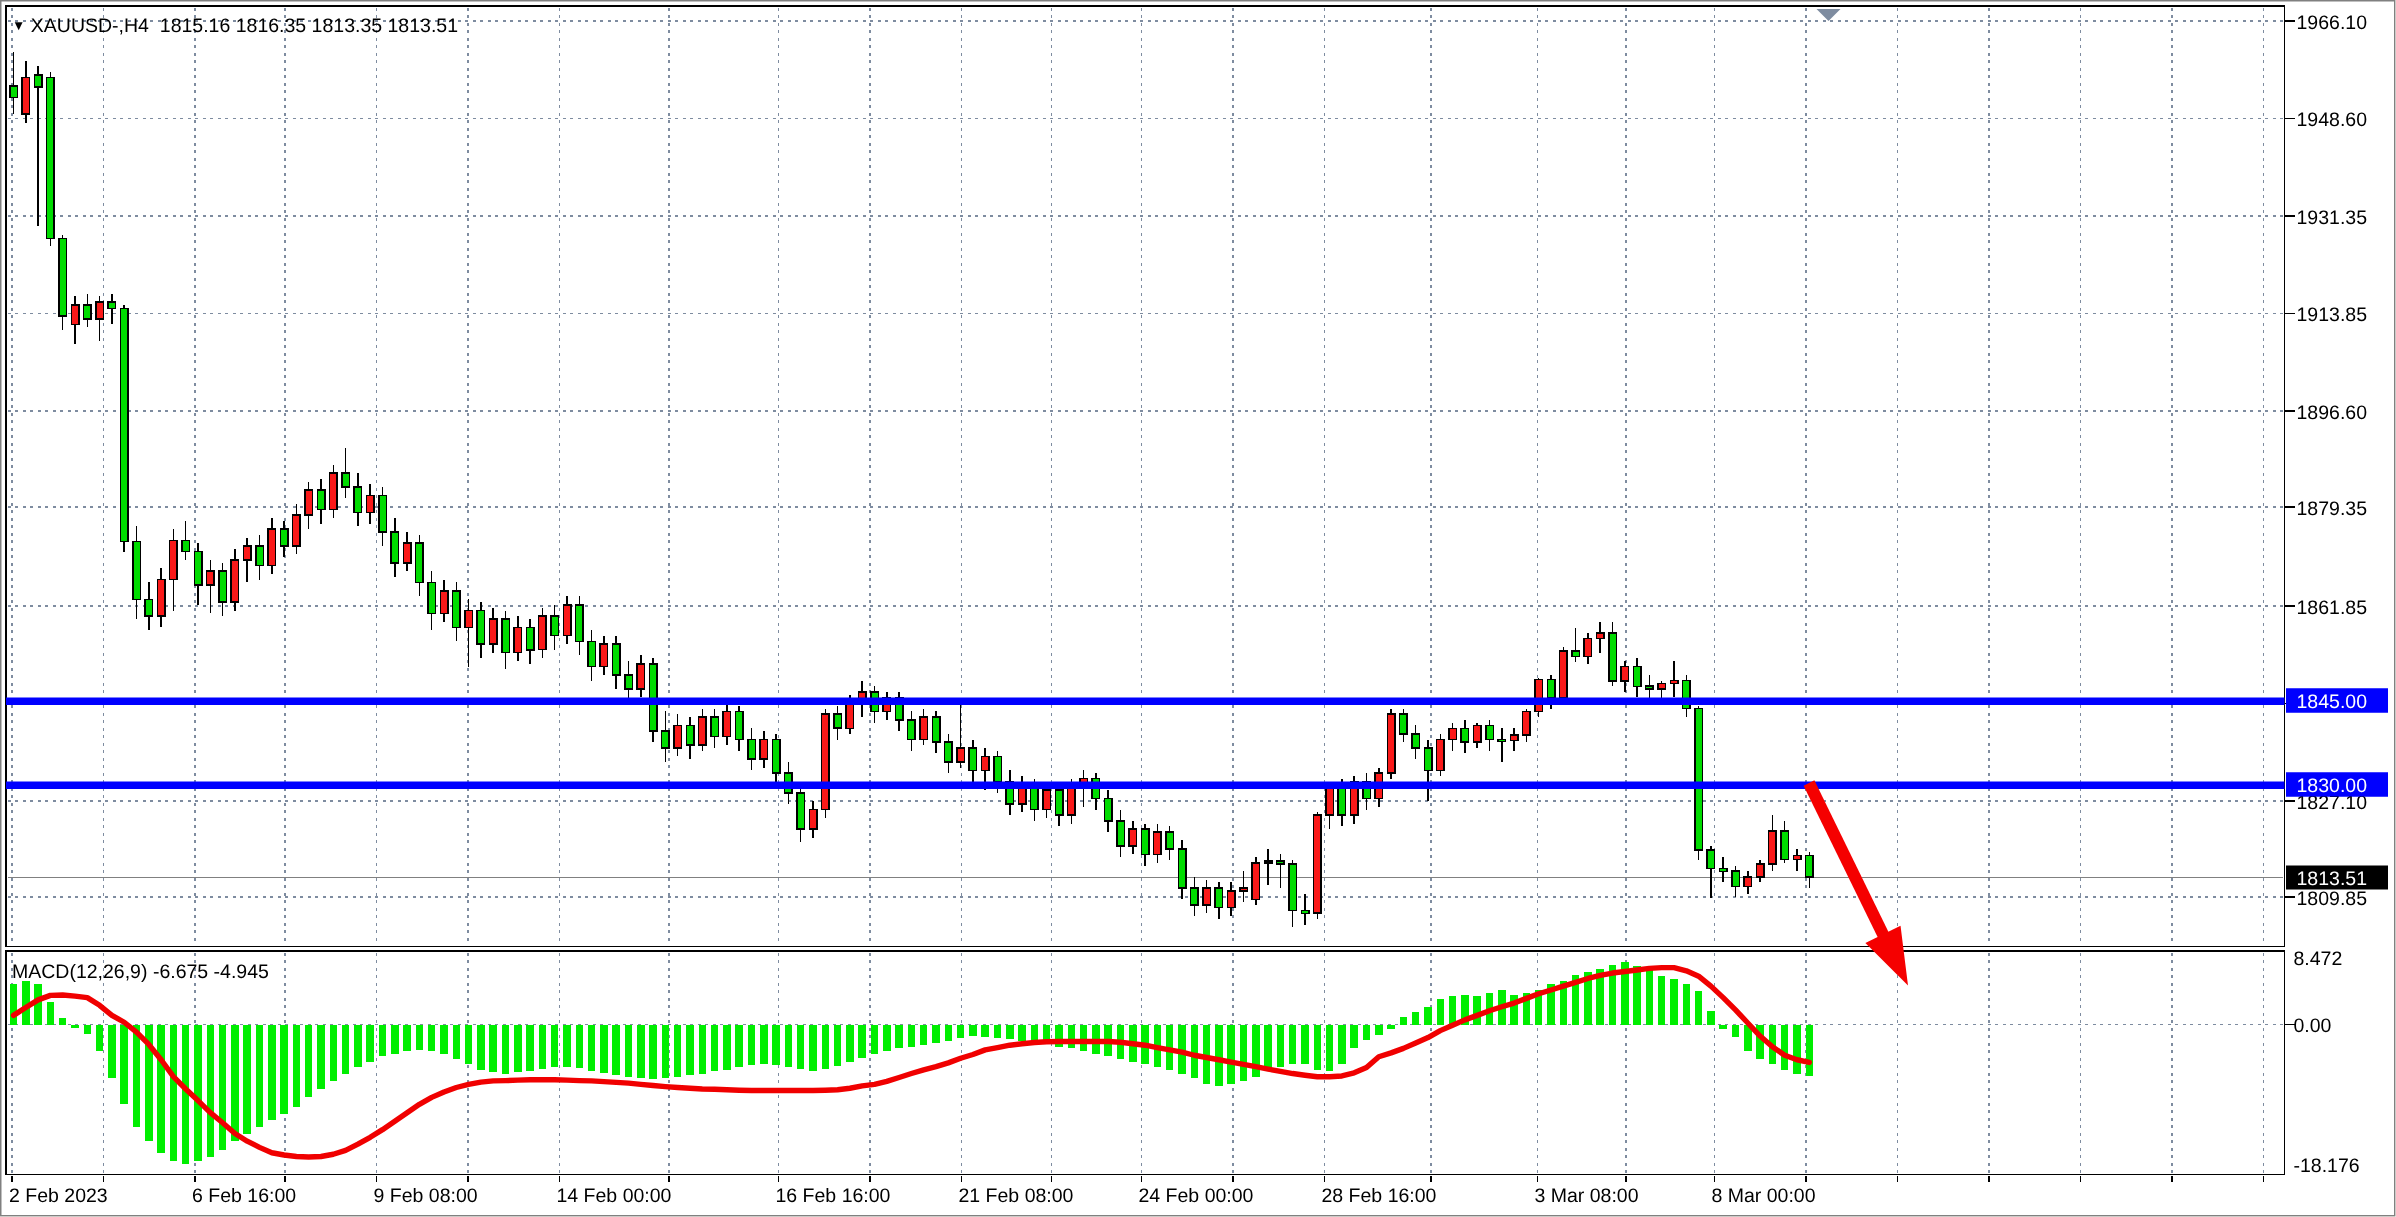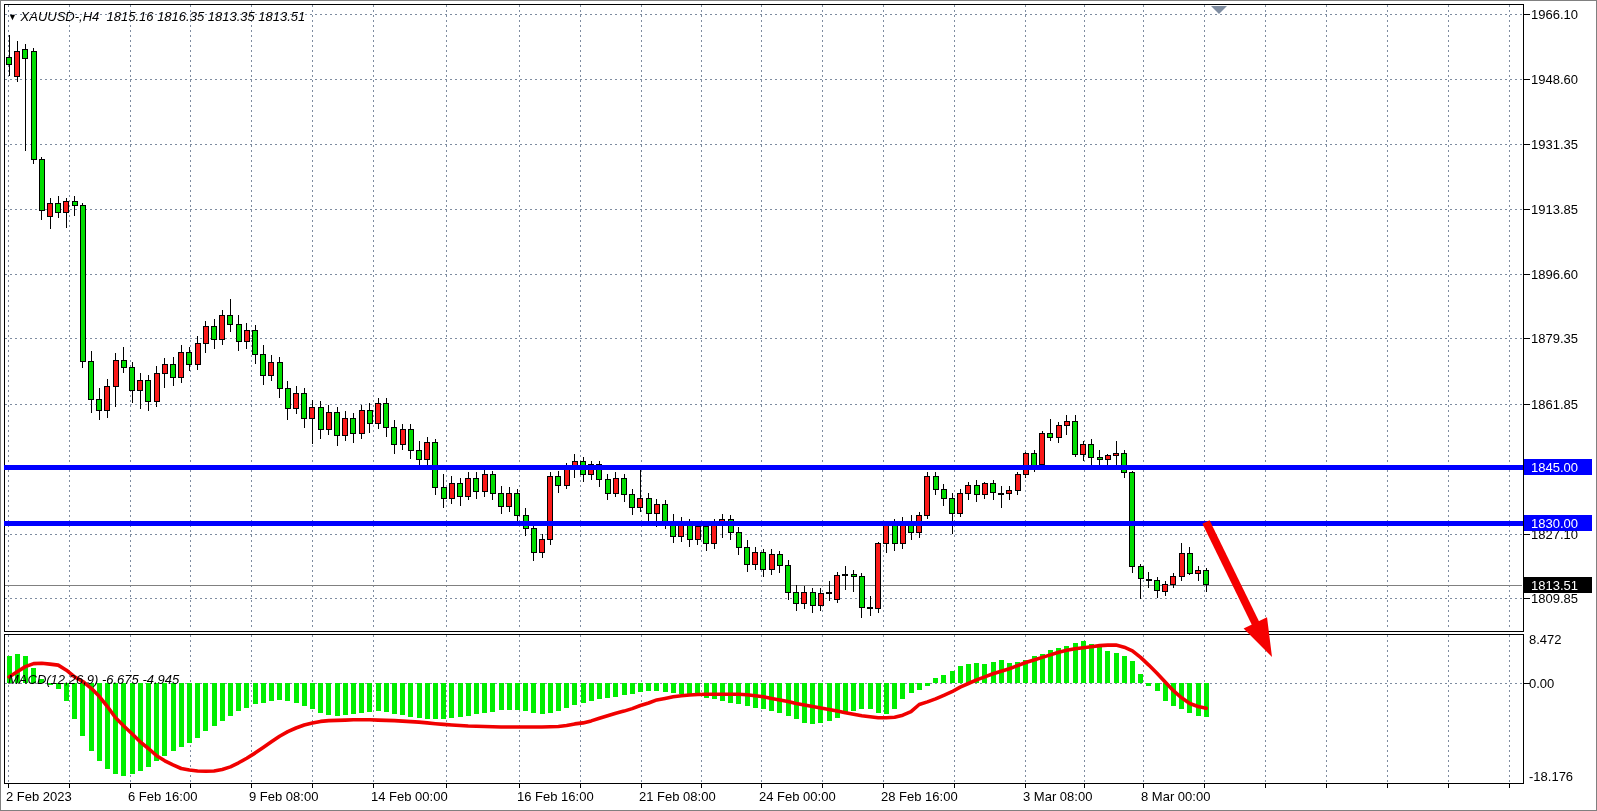--- a/index.html
+++ b/index.html
@@ -3,21 +3,21 @@
 <meta charset="utf-8">
 <style>
   html,body{margin:0;padding:0;background:#d4d0c8;}
   .win{
     position:relative;width:1597px;height:811px;background:#ffffff;
     border:1px solid #808080;box-sizing:border-box;overflow:hidden;
     font-family:"Liberation Sans","DejaVu Sans",sans-serif;
   }
   svg{position:absolute;left:0;top:0;}
   .overlay-label{
-    position:absolute;color:#000;font-size:13px;line-height:15px;white-space:pre;font-style:italic;
+    position:absolute;color:#000;font-size:13px;line-height:15px;white-space:pre;
   }
   .overlay-label .tri{font-size:9px;vertical-align:1px;}
   .axis-text{font-size:13px;fill:#000;}
   .axis-text-white{font-size:13px;fill:#fff;}
 </style>
 </head>
 <body>
 
 <div class="win">
   <svg id="chart-svg" width="1597" height="811">
@@ -606,14 +606,14 @@
       <text x="880" y="800" class="axis-text">28 Feb 16:00</text>
       <text x="1022" y="800" class="axis-text">3 Mar 08:00</text>
       <text x="1140" y="800" class="axis-text">8 Mar 00:00</text>
       <polygon points="1210,5 1226,5 1218,13" fill="#7e8ca0"></polygon>
       <line x1="1205" y1="521" x2="1256.9452757758418" y2="627.2517004505855" stroke="#f50000" stroke-width="8"></line>
       <polygon points="1271,656 1242.6,627.6 1266.0,616.2" fill="#f50000"></polygon>
     </svg>
 
   <div class="overlay-label" style="left:7px;top:8px;"><span class="tri">▼</span><span> </span><span>XAUUSD-,H4</span><span>  </span><span>1815.16 1816.35 1813.35 1813.51</span></div>
 
-  <div class="overlay-label" style="left:7px;top:671px;"><span>MACD(12,26,9)</span><span> </span><span>-6.675 -4.945</span></div>
+  <div class="overlay-label" style="left:7px;top:639px;"><span>MACD(12,26,9)</span><span> </span><span>-6.675 -4.945</span></div>
 </div>
 
 </body></html>

